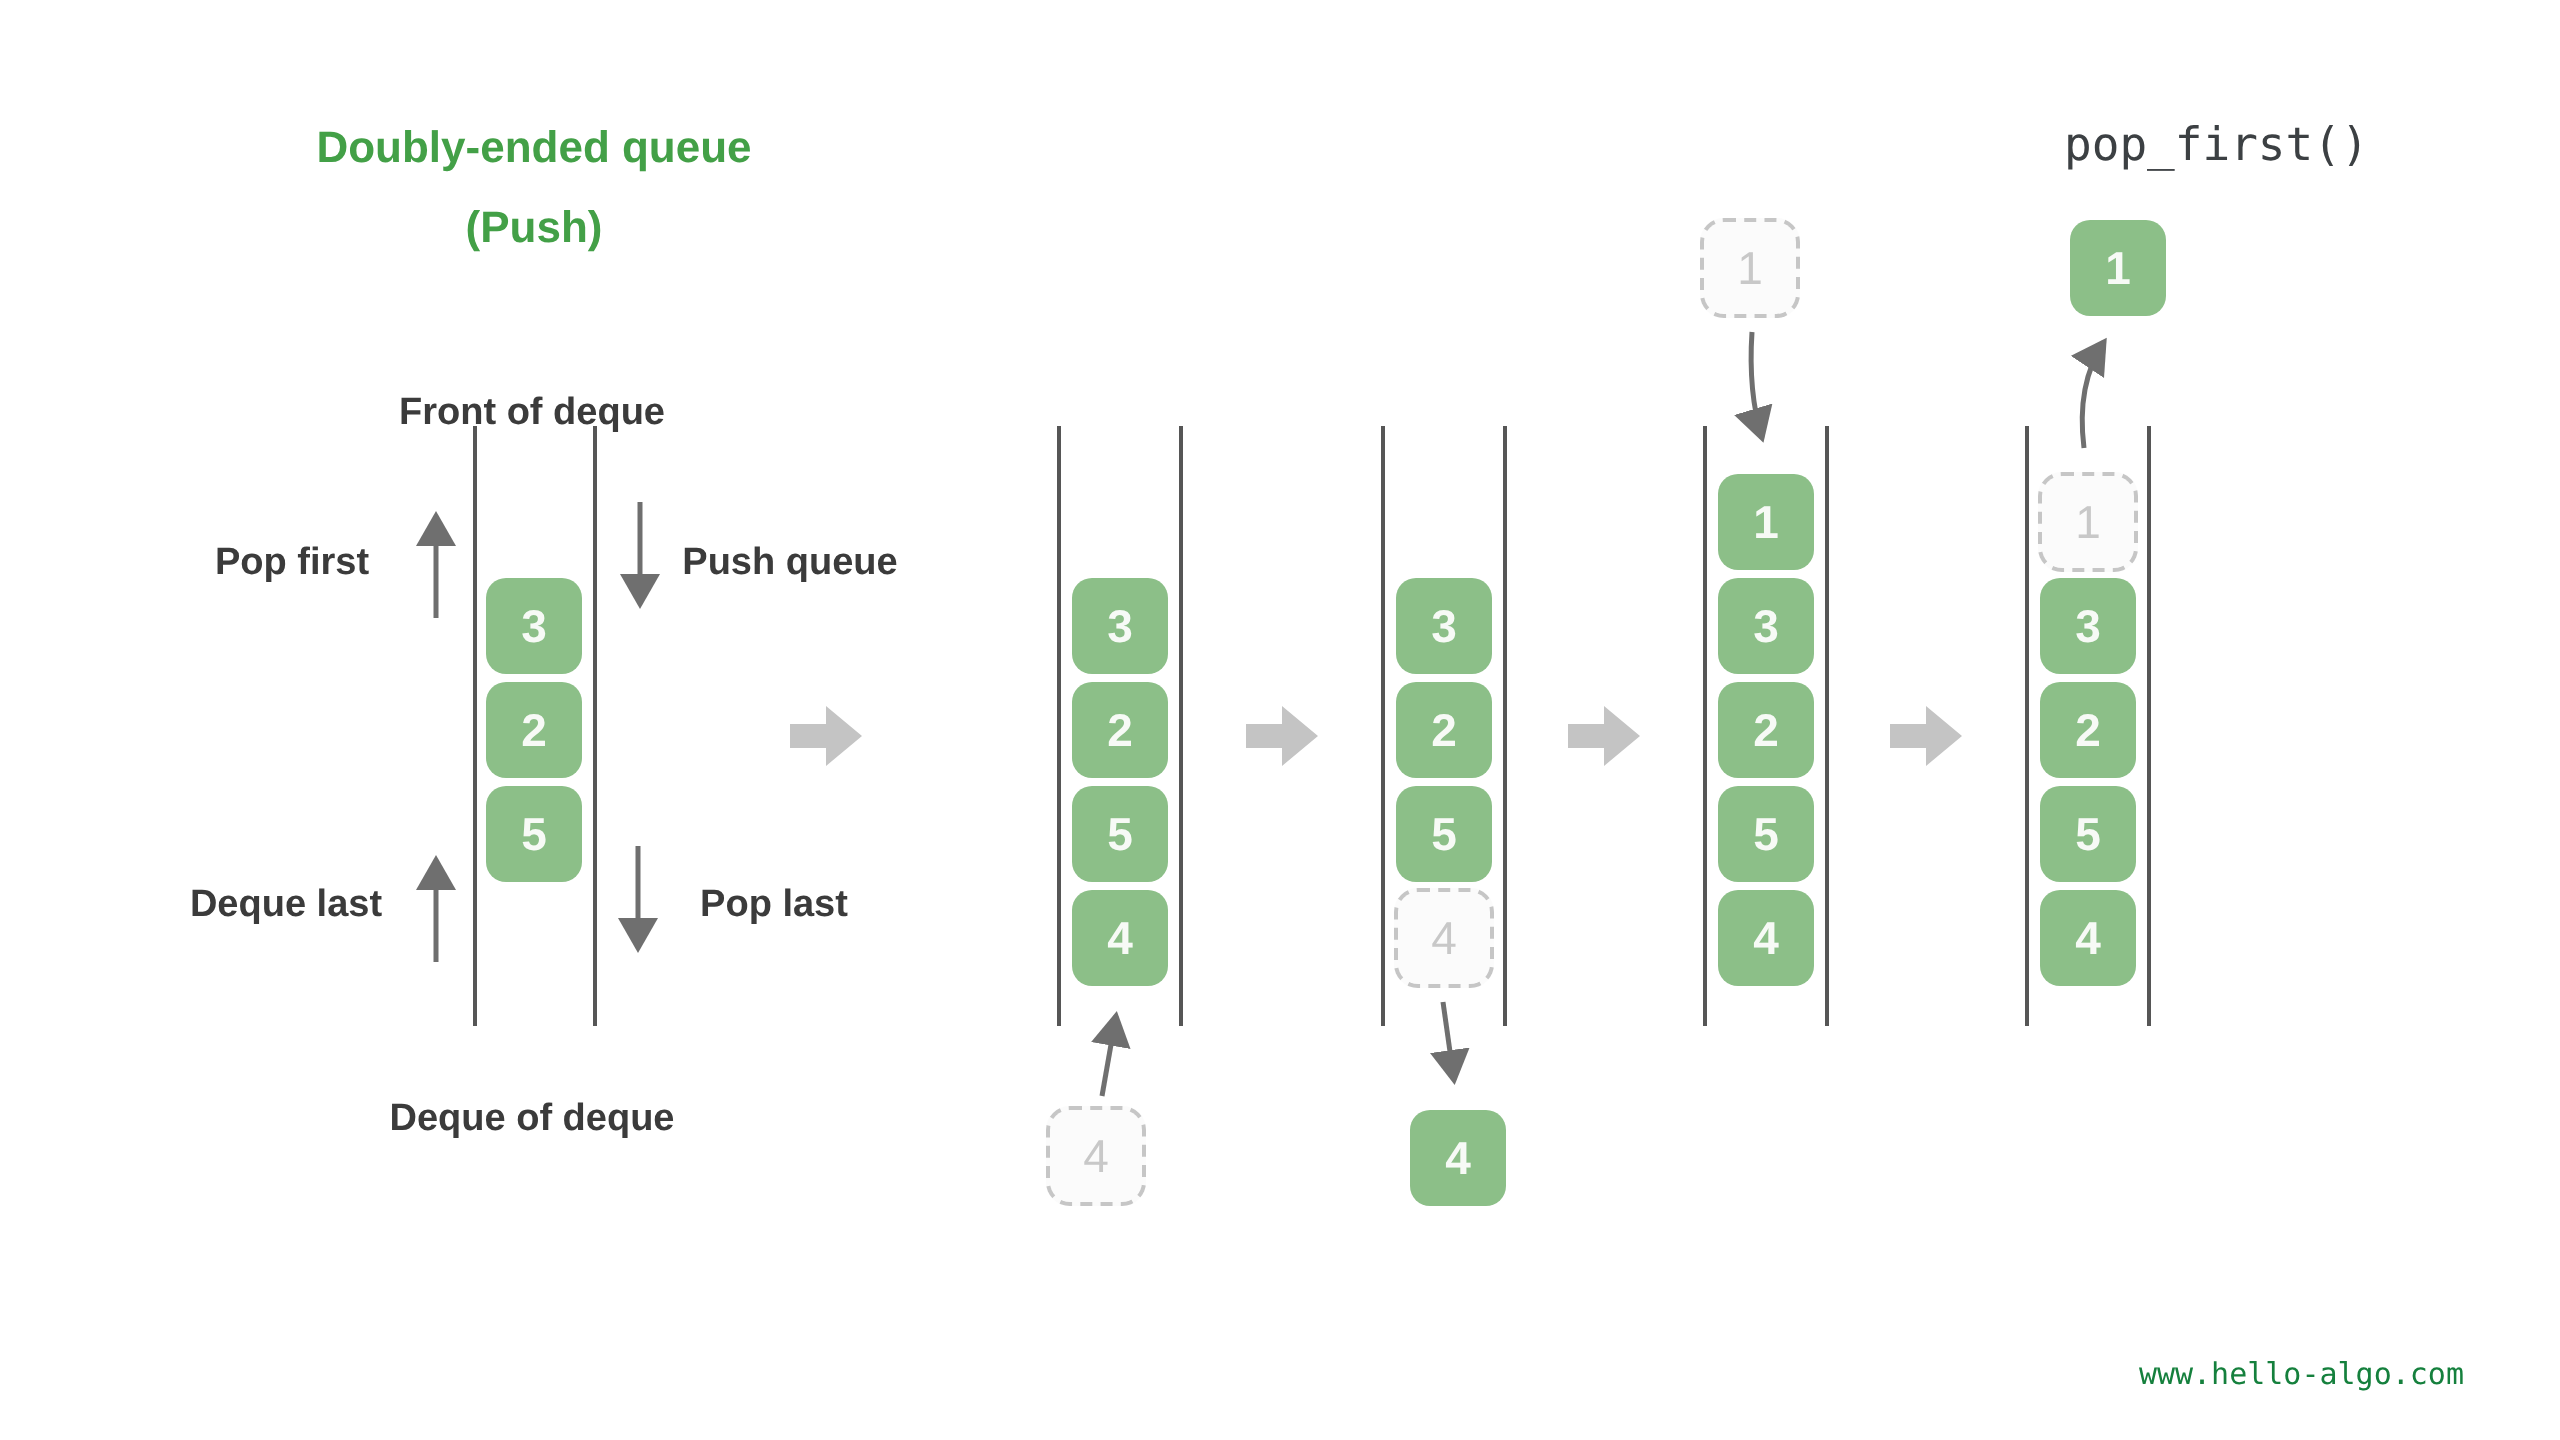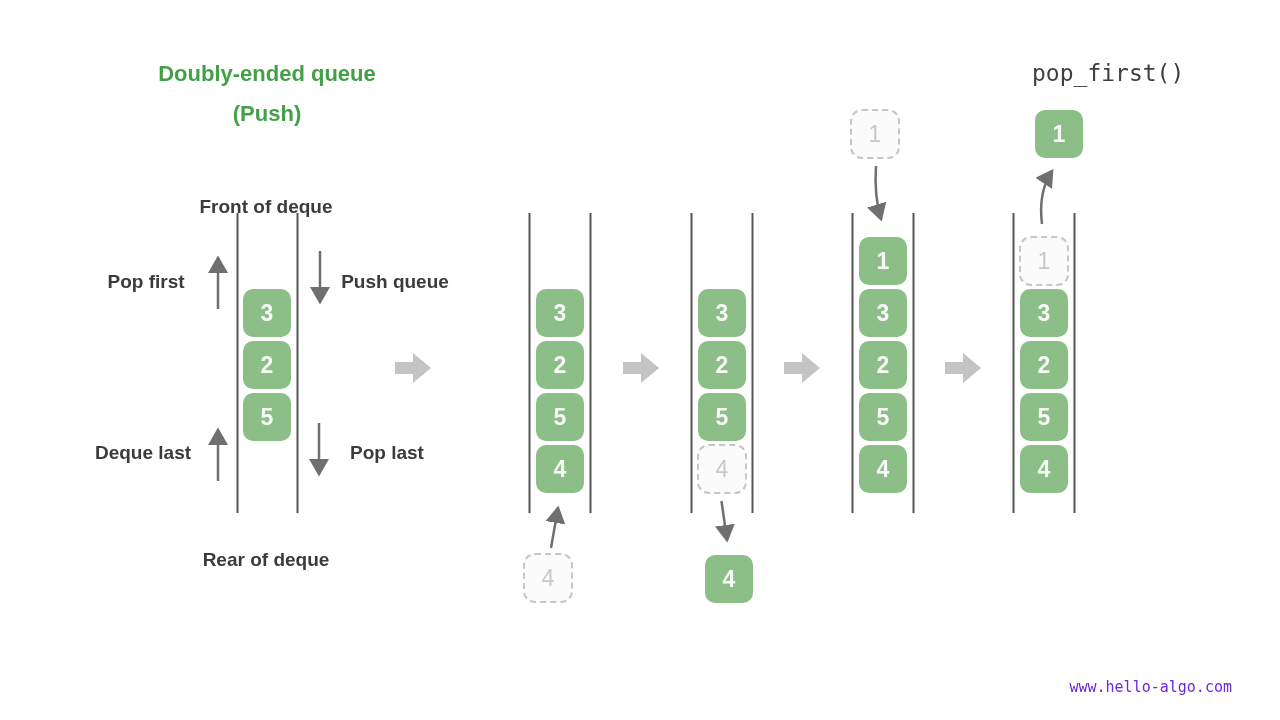--- a/index.html
+++ b/index.html
@@ -27,21 +27,21 @@
     position:absolute;width:48px;height:48px;border-radius:10px;
     display:flex;align-items:center;justify-content:center;
     font-weight:bold;font-size:23px;
   }
   .cell.solid{background:#8cbf88;color:#f7faf6;}
   .cell.dashed{
     width:50px;height:50px;box-sizing:border-box;border-radius:12px;
     background:#fbfbfb;border:2px dashed #c6c6c6;color:#c8c8c8;font-weight:normal;
   }
   .watermark{
-    font-family:"DejaVu Sans Mono",monospace;font-size:15px;color:#6d28d9;
+    font-family:"DejaVu Sans Mono",monospace;font-size:15px;color:#15803d;
   }
   svg{position:absolute;left:0;top:0;}
 </style>
 </head>
 <body>
 
 <div id="canvas">
 
   <svg width="1280" height="720">
     <defs>
@@ -82,21 +82,21 @@
       <polygon points="623,362 641,362 641,353 659,368 641,383 641,374 623,374"></polygon>
       <polygon points="784,362 802,362 802,353 820,368 802,383 802,374 784,374"></polygon>
       <polygon points="945,362 963,362 963,353 981,368 963,383 963,374 945,374"></polygon>
     </g>
   </svg>
 
   <div class="abs centered title-line" style="left:267px;top:74px;">Doubly-ended queue</div>
   <div class="abs centered title-line" style="left:267px;top:114px;">(Push)</div>
 
   <div class="abs centered big-label" style="left:266px;top:177px;margin-top:30px;">Front of deque</div>
-  <div class="abs centered big-label" style="left:266px;top:560px;">Rear of deque</div>
+  <div class="abs centered big-label" style="left:266px;top:560px;">Deque of deque</div>
 
   <div class="abs centered op-label" style="left:146px;top:282px;">Pop first</div>
   <div class="abs centered op-label" style="left:395px;top:282px;">Push queue</div>
   <div class="abs centered op-label" style="left:143px;top:453px;">Deque last</div>
   <div class="abs centered op-label" style="left:387px;top:453px;">Pop last</div>
 
   <div class="abs code" style="left:1032px;top:60px;">pop_first()</div>
 
   <div class="cell solid" style="left:243px;top:289px;">3</div>
   <div class="cell solid" style="left:243px;top:341px;">2</div>

